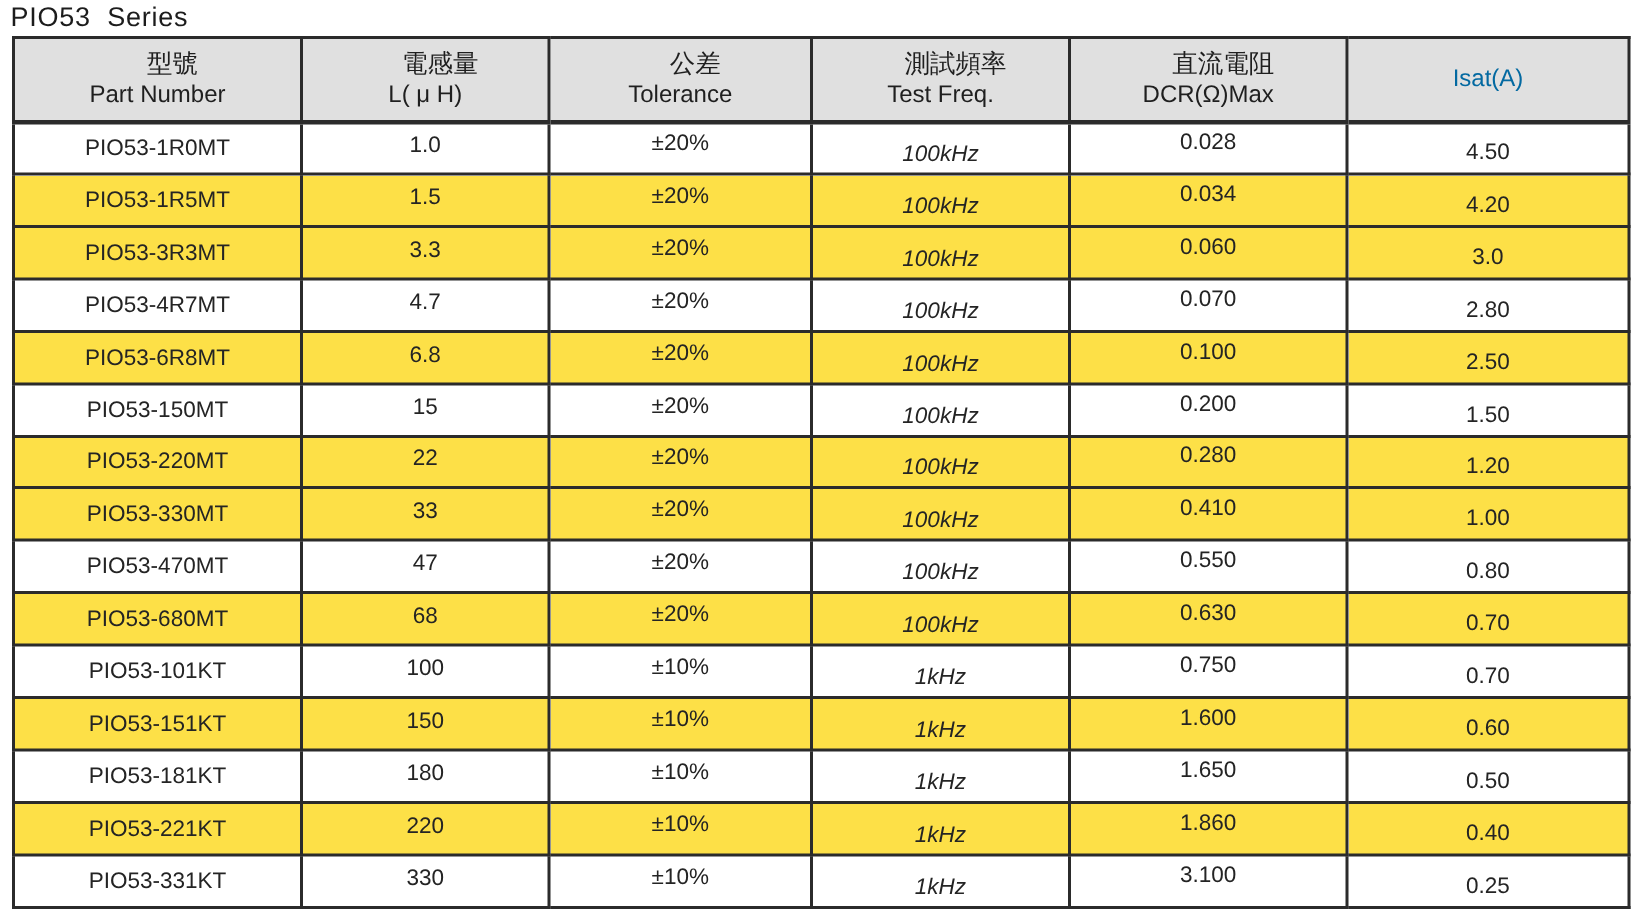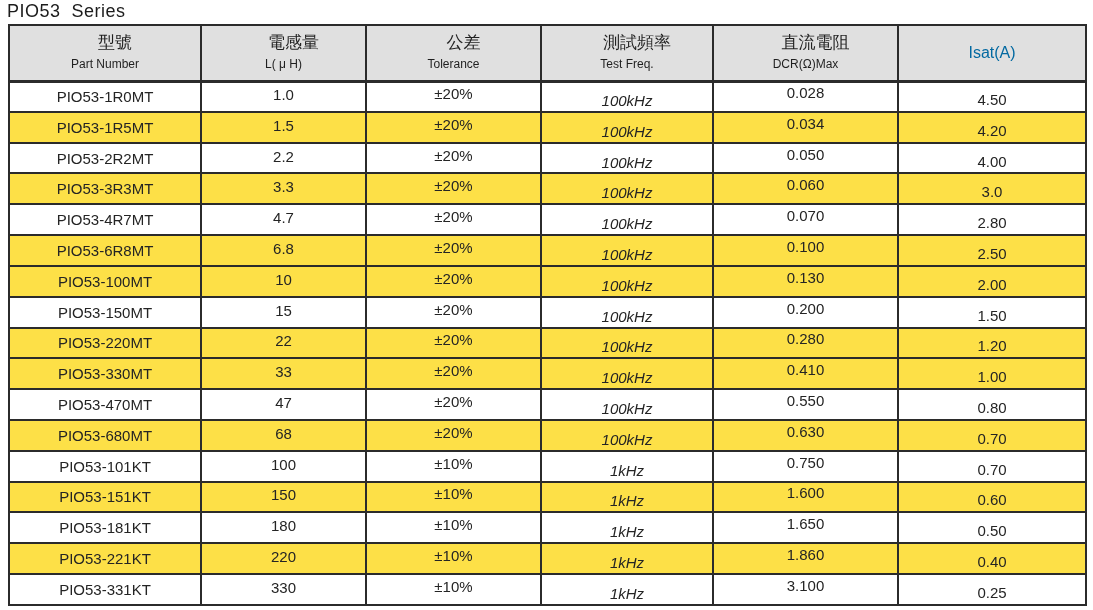--- a/index.html
+++ b/index.html
@@ -36,21 +36,21 @@
     padding: 0;
     overflow: hidden;
   }
   table.spec thead th {
     background: #e0e0e0;
     height: 56px;
     border-bottom: 3px solid #2b2b2b;
     font-weight: normal;
   }
   .hdr-zh { font-size: 17px; line-height: 22px; color: #1f1f1f; margin-left: 20px; }
-  .hdr-en { font-size: 12px; line-height: 20px; color: #1f1f1f; }
+  .hdr-en { font-size: 16px; line-height: 20px; color: #1f1f1f; }
   .hdr-single { font-size: 16px; color: #0369a1; }
 
   table.spec tbody td { height: 27px; }
   table.spec tbody tr.striped td { background: #fde047; }
 
   
   td.c1 span { display: inline-block; }
   td.c2 span { display: inline-block; transform: translateY(-2px); }
   td.c3 span { display: inline-block; transform: translateY(-3px); }
   td.c4 span { display: inline-block; transform: translateY(4px); font-style: italic; }
@@ -110,28 +110,20 @@
           <td class="c6"><span>4.50</span></td>
         </tr>
         <tr class="striped">
           <td class="c1"><span>PIO53-1R5MT</span></td>
           <td class="c2"><span>1.5</span></td>
           <td class="c3"><span>±20%</span></td>
           <td class="c4"><span>100kHz</span></td>
           <td class="c5"><span>0.034</span></td>
           <td class="c6"><span>4.20</span></td>
         </tr>
-        <tr>
-          <td class="c1"><span>PIO53-2R2MT</span></td>
-          <td class="c2"><span>2.2</span></td>
-          <td class="c3"><span>±20%</span></td>
-          <td class="c4"><span>100kHz</span></td>
-          <td class="c5"><span>0.050</span></td>
-          <td class="c6"><span>4.00</span></td>
-        </tr>
         <tr class="striped">
           <td class="c1"><span>PIO53-3R3MT</span></td>
           <td class="c2"><span>3.3</span></td>
           <td class="c3"><span>±20%</span></td>
           <td class="c4"><span>100kHz</span></td>
           <td class="c5"><span>0.060</span></td>
           <td class="c6"><span>3.0</span></td>
         </tr>
         <tr>
           <td class="c1"><span>PIO53-4R7MT</span></td>
@@ -142,28 +134,20 @@
           <td class="c6"><span>2.80</span></td>
         </tr>
         <tr class="striped">
           <td class="c1"><span>PIO53-6R8MT</span></td>
           <td class="c2"><span>6.8</span></td>
           <td class="c3"><span>±20%</span></td>
           <td class="c4"><span>100kHz</span></td>
           <td class="c5"><span>0.100</span></td>
           <td class="c6"><span>2.50</span></td>
         </tr>
-        <tr class="striped">
-          <td class="c1"><span>PIO53-100MT</span></td>
-          <td class="c2"><span>10</span></td>
-          <td class="c3"><span>±20%</span></td>
-          <td class="c4"><span>100kHz</span></td>
-          <td class="c5"><span>0.130</span></td>
-          <td class="c6"><span>2.00</span></td>
-        </tr>
         <tr>
           <td class="c1"><span>PIO53-150MT</span></td>
           <td class="c2"><span>15</span></td>
           <td class="c3"><span>±20%</span></td>
           <td class="c4"><span>100kHz</span></td>
           <td class="c5"><span>0.200</span></td>
           <td class="c6"><span>1.50</span></td>
         </tr>
         <tr class="striped">
           <td class="c1"><span>PIO53-220MT</span></td>

